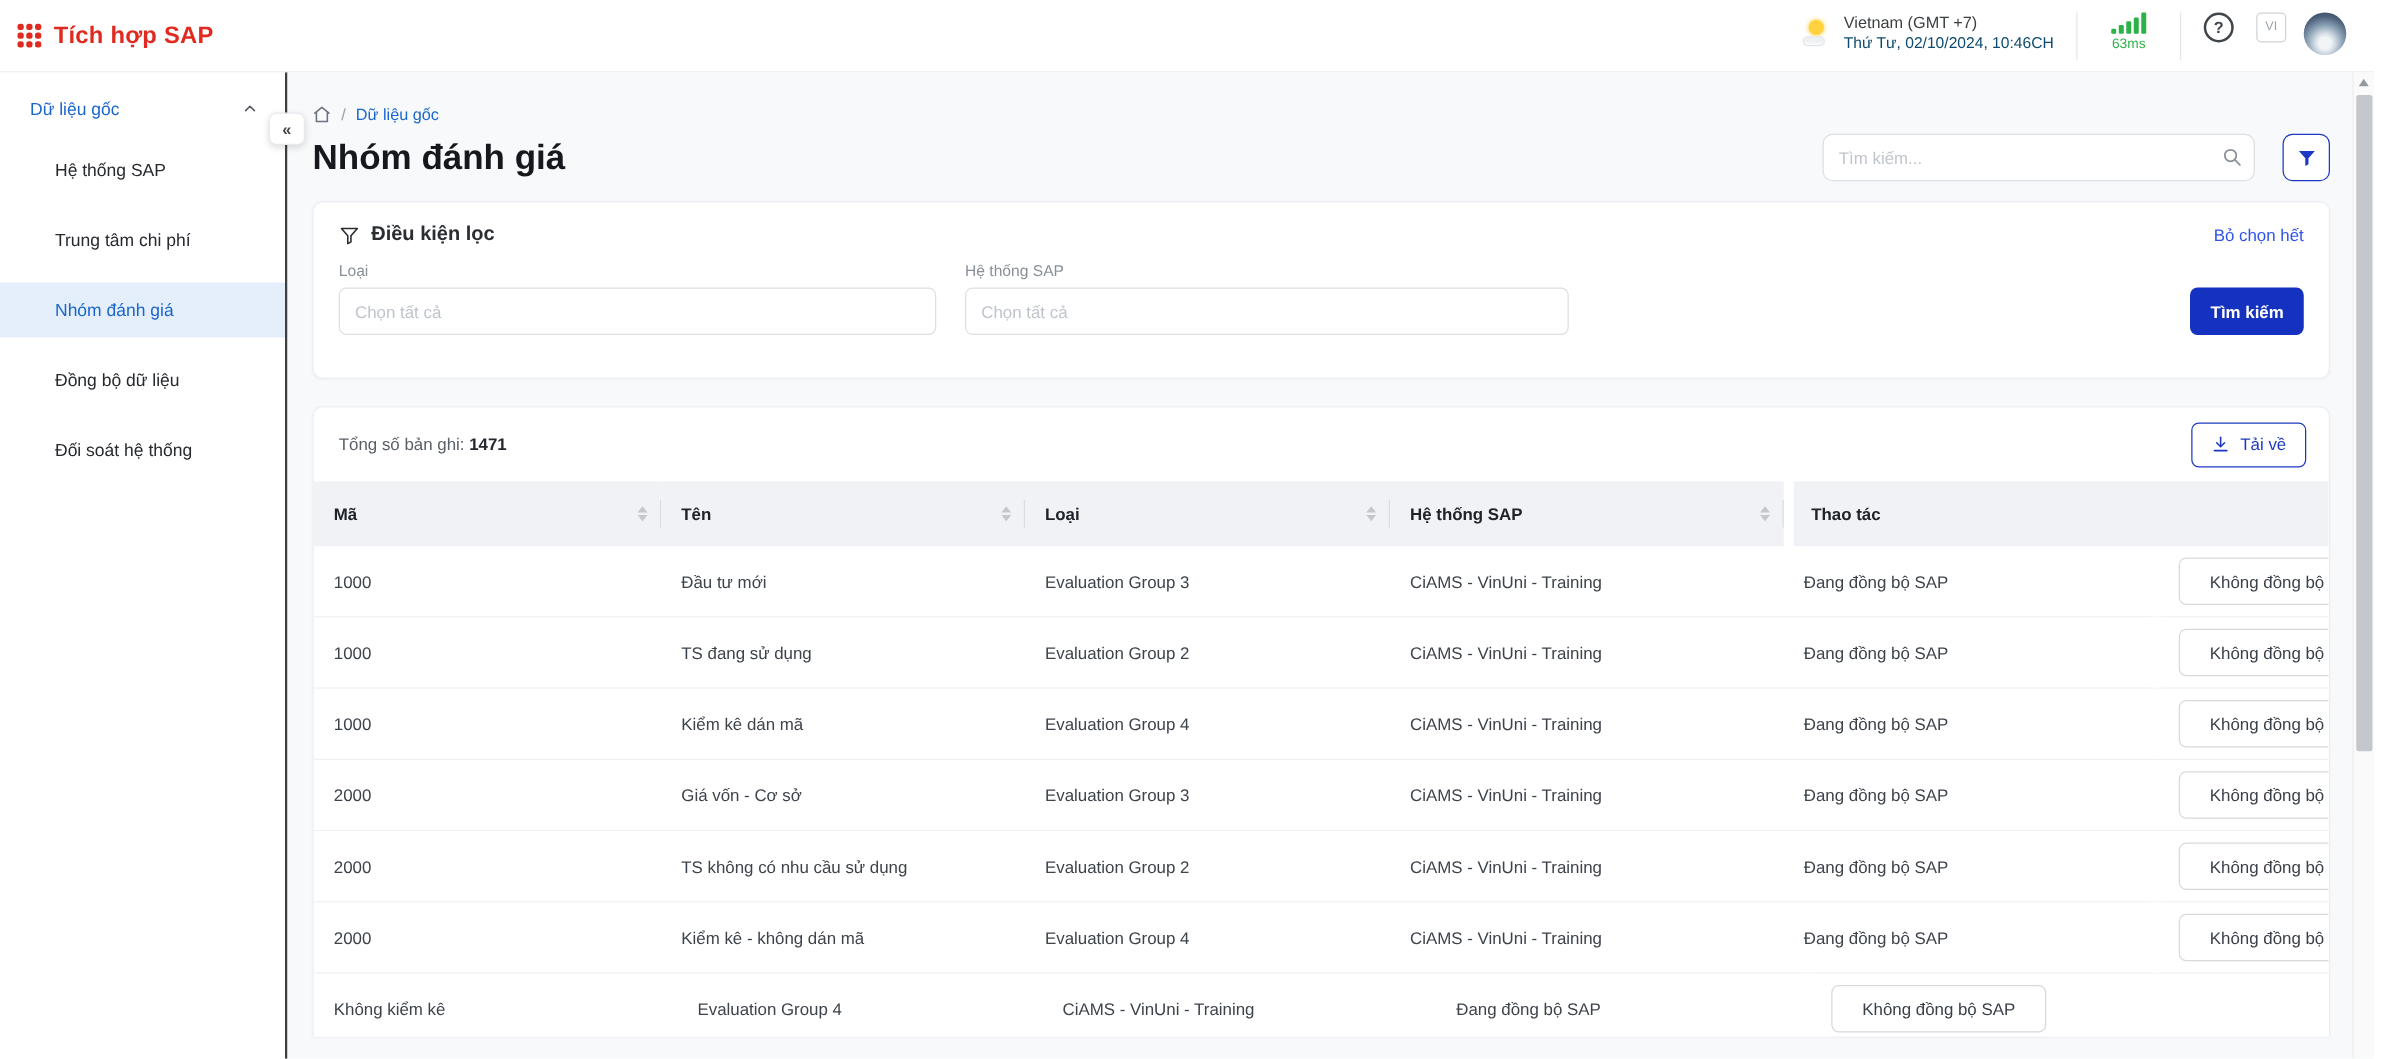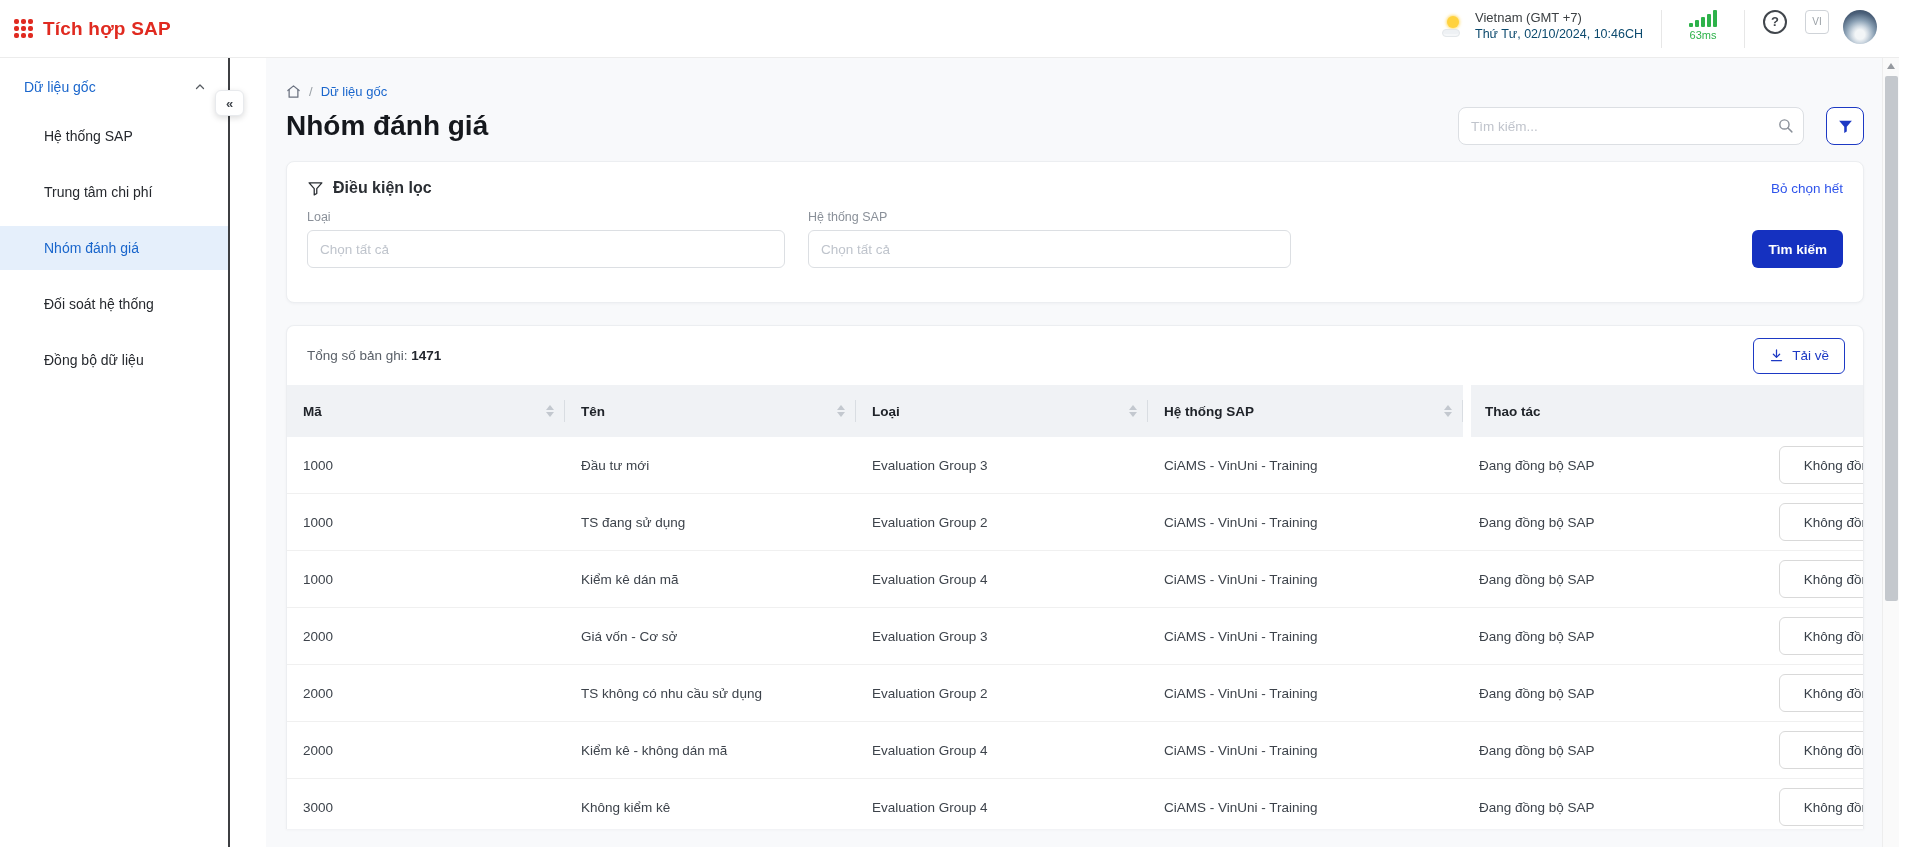--- a/index.html
+++ b/index.html
@@ -36,21 +36,21 @@
   .help-btn { width:24px; height:24px; border-radius:50%; border:2px solid #41464c; color:#41464c;
               display:flex; align-items:center; justify-content:center; font-size:13px; font-weight:700;
               margin-right:18px; cursor:pointer; background:#fff; }
   .lang-box { width:24px; height:24px; border:1px solid #cfd3d8; border-radius:4px; color:#9aa0a6;
               font-size:10px; display:flex; align-items:center; justify-content:center; margin-right:14px;
               cursor:pointer; background:#fff; }
   .avatar { width:34px; height:34px; border-radius:50%; cursor:pointer;
             background:radial-gradient(circle at 50% 72%, #f2f5f7 0 16%, #cfd9e2 28%, #8aa0b4 48%, #4c617a 72%, #2e3f54 100%); }
 
   
-  .layout { display:flex; height:789px;gap:36px; }
+  .layout { display:flex; height:789px; }
 
   
   .sidebar { width:230px; min-width:230px; background:#fff; border-right:2px solid #3d3f42;
              padding-top:14px; height:100%; }
   .side-group { height:30px; display:flex; align-items:center; justify-content:space-between;
                 padding:0 22px 0 24px; color:#1a66cc; font-size:14px; cursor:pointer; }
   .side-group svg { stroke:#565b61; }
   .side-item { height:44px; margin-top:12px; display:flex; align-items:center; padding-left:44px;
                font-size:14px; color:#26292e; cursor:pointer; }
   .side-item.active { background:#e5effb; color:#1a66cc; }
@@ -205,25 +205,25 @@
 
           <div class="side-item">
             <span>Trung tâm chi phí</span>
           </div>
 
           <div class="side-item active">
             <span>Nhóm đánh giá</span>
           </div>
 
           <div class="side-item">
+            <span>Đồng bộ dữ liệu</span>
+          </div>
+
+          <div class="side-item">
             <span>Đối soát hệ thống</span>
-          </div>
-
-          <div class="side-item">
-            <span>Đồng bộ dữ liệu</span>
           </div>
 
       </nav>
     </aside>
 
     <main class="main">
 
       <div class="breadcrumb">
         <svg width="15" height="15" viewBox="0 0 24 24" fill="none" stroke="#6b7280" stroke-width="2" stroke-linecap="round" stroke-linejoin="round">
             <path d="M3 10.5 12 3l9 7.5"></path>
@@ -392,21 +392,20 @@
                 <div class="td c2">Evaluation Group 4</div>
                 <div class="td c3">CiAMS - VinUni - Training</div>
                 <div class="td c4">Đang đồng bộ SAP</div>
                 <div class="cgap"></div>
                 <div class="td cact">
                   <button class="row-action-btn">Không đồng bộ SAP</button>
                 </div>
               </div>
 
               <div class="tr">
-                <div class="td c0">3000</div>
                 <div class="td c1">Không kiểm kê</div>
                 <div class="td c2">Evaluation Group 4</div>
                 <div class="td c3">CiAMS - VinUni - Training</div>
                 <div class="td c4">Đang đồng bộ SAP</div>
                 <div class="cgap"></div>
                 <div class="td cact">
                   <button class="row-action-btn">Không đồng bộ SAP</button>
                 </div>
               </div>
 

